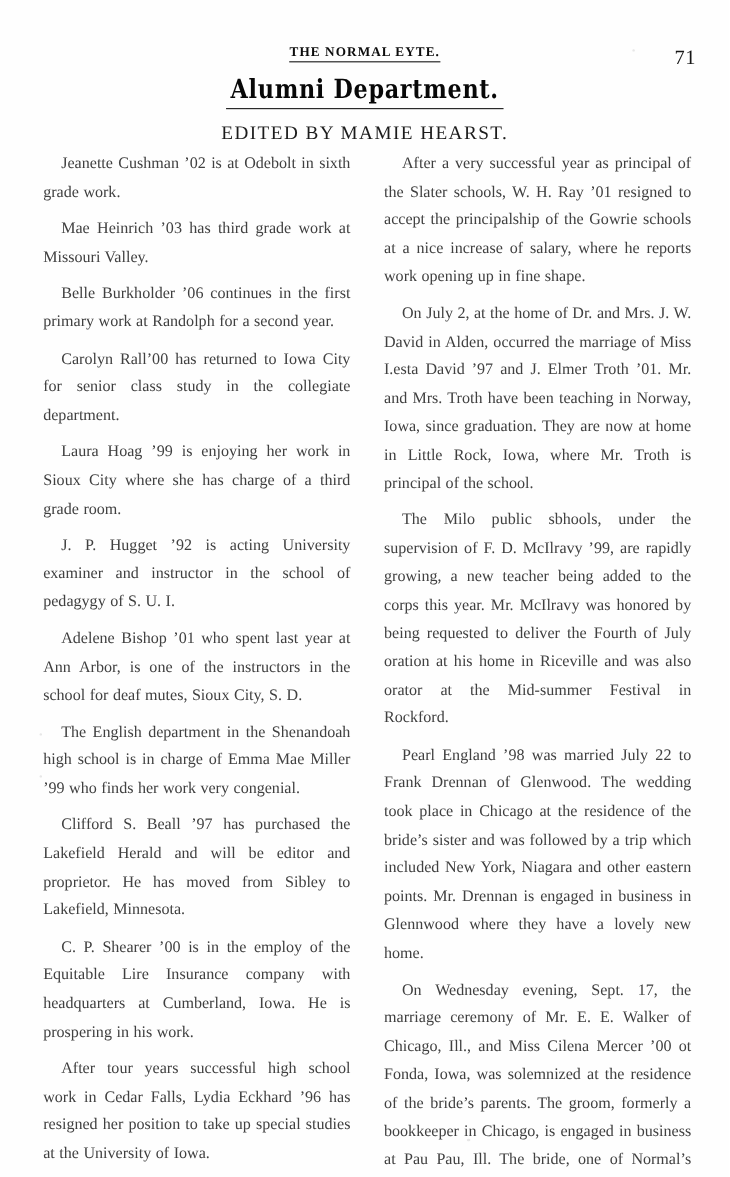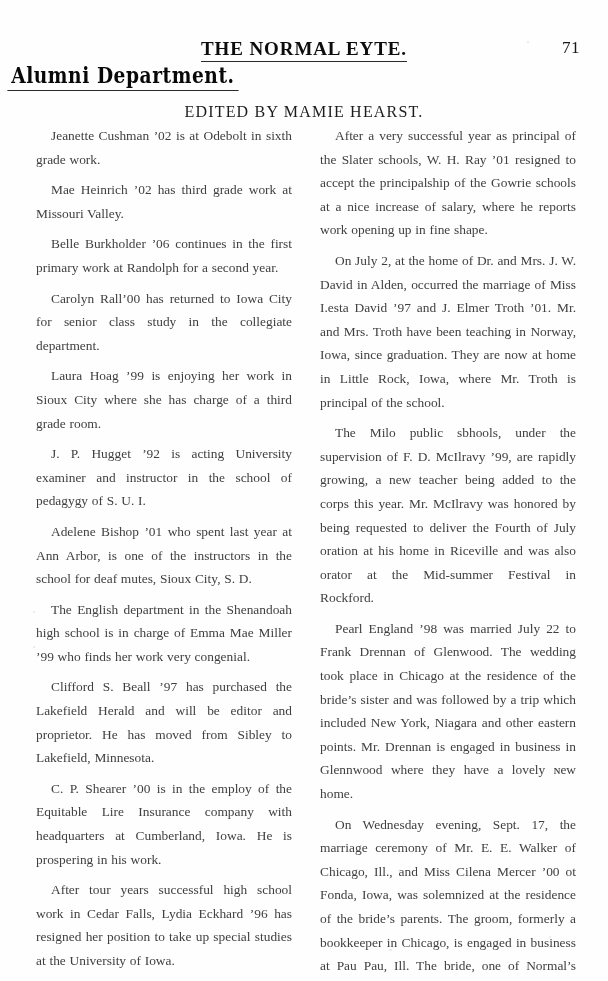--- a/index.html
+++ b/index.html
@@ -34,21 +34,21 @@
 
   
   .running-head {
     position: absolute;
     top: 38px;
     left: 0;
     width: 608px;
     text-align: center;
     font-family: "Liberation Serif", "DejaVu Serif", serif;
     font-weight: bold;
-    font-size: 19px;
+    font-size: 11px;
     letter-spacing: .9px;
     color: #0d0d0d;
   }
   .running-head span {
     display: inline-block;
     border-bottom: 1.5px solid #2a2a2a;
     padding-bottom: 1px;
   }
 
   .folio {
@@ -58,21 +58,21 @@
     font-size: 17px;
     color: #161616;
     letter-spacing: .5px;
   }
 
   .dept-title {
     position: absolute;
     top: 62px;
     left: 0;
     width: 608px;
-    text-align: left;
+    text-align: center;
   }
   .dept-title .fraktur {
     display: inline-block;
     font-family: "DejaVu Serif", "Liberation Serif", serif;
     font-weight: bold;
     font-size: 22px;
     letter-spacing: .6px;
     color: #080808;
     border-bottom: 1.6px solid #2a2a2a;
     padding: 0 4px 2px 4px;
@@ -138,21 +138,21 @@
 
   <div class="dept-title">
     <span class="fraktur">Alumni Department.</span>
   </div>
 
   <div class="edited-by">EDITED BY MAMIE HEARST.</div>
 
   <div class="columns">
     <div class="col">
       <p>Jeanette Cushman ’02 is at Odebolt in sixth grade work.</p>
-      <p>Mae Heinrich ’02 has third grade work at Missouri Valley.</p>
+      <p>Mae Heinrich ’03 has third grade work at Missouri Valley.</p>
       <p>Belle Burkholder ’06 continues in the first primary work at Randolph for a second year.</p>
       <p>Carolyn Rall’00 has returned to Iowa City for senior class study in the collegiate department.</p>
       <p>Laura Hoag ’99 is enjoying her work in Sioux City where she has charge of a third grade room.</p>
       <p>J. P. Hugget ’92 is acting University examiner and instructor in the school of pedagygy of S. U. I.</p>
       <p>Adelene Bishop ’01 who spent last year at Ann Arbor, is one of the instructors in the school for deaf mutes, Sioux City, S. D.</p>
       <p>The English department in the Shenandoah high school is in charge of Emma Mae Miller ’99 who finds her work very congenial.</p>
       <p>Clifford S. Beall ’97 has purchased the Lakefield Herald and will be editor and proprietor.  He has moved from Sibley to Lakefield, Minnesota.</p>
       <p>C. P. Shearer ’00 is in the employ of the Equitable Lire Insurance company with headquarters at Cumberland, Iowa. He is prospering in his work.</p>
       <p>After tour years successful high school work in Cedar Falls, Lydia Eckhard ’96 has resigned her position to take up special studies at the University of Iowa.</p>
       <p>An increase of salary awaited O. D. Longstreth ’98 as he resumed science teaching in the Muscatine high school. He attended the summer session at Iowa City the past summer.</p>

